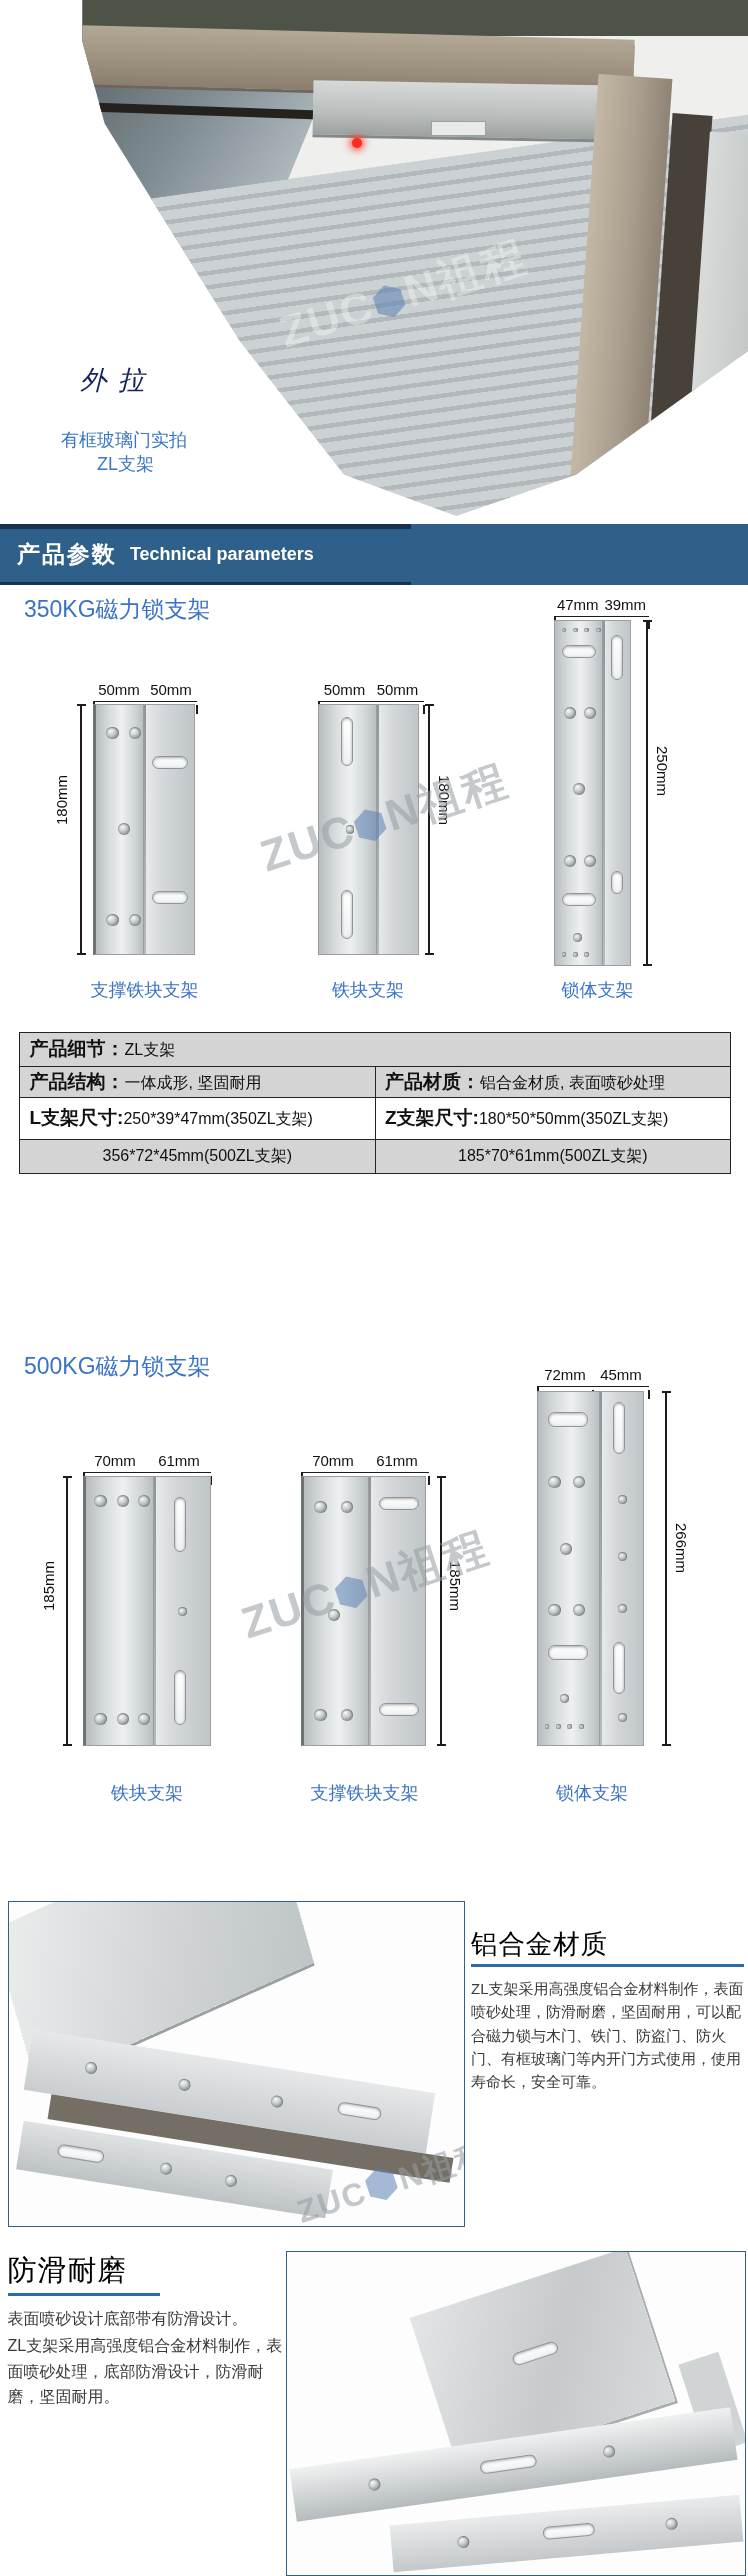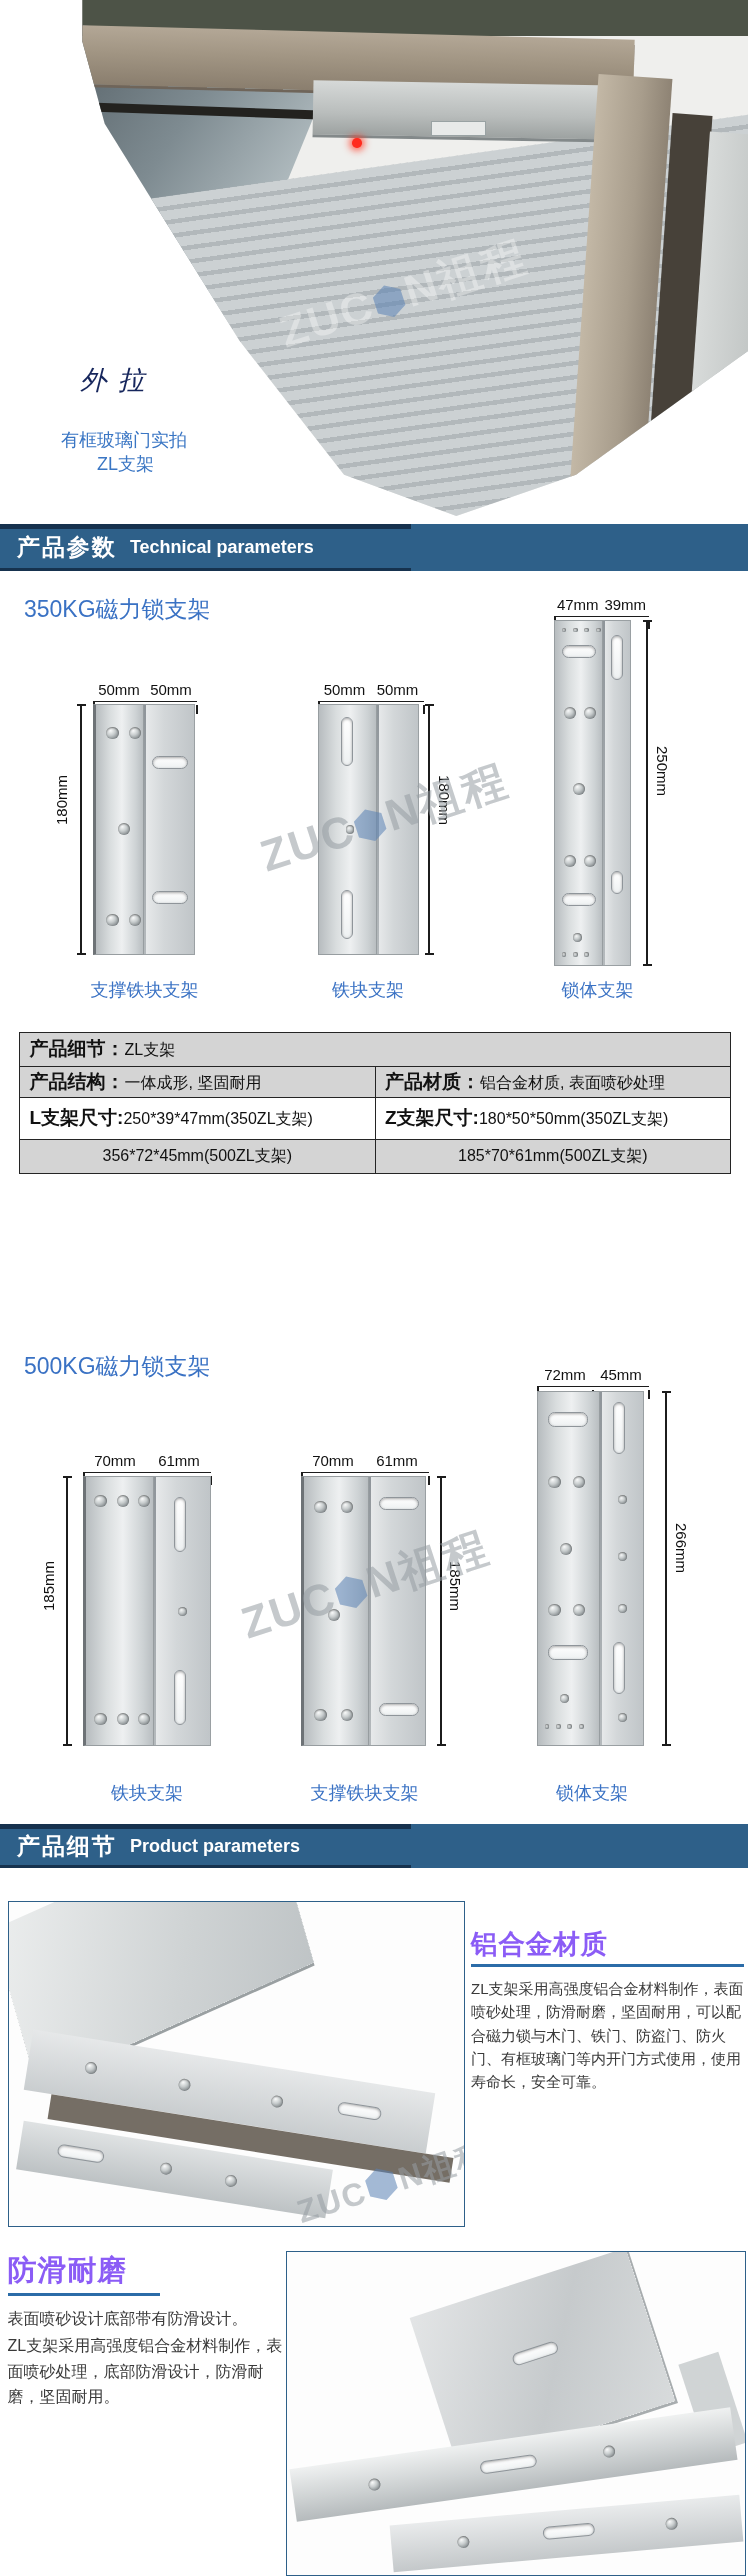--- a/index.html
+++ b/index.html
@@ -34,21 +34,21 @@
   .h-doorlight { left:696px; top:133px; width:57px; height:398px;
     background:linear-gradient(90deg,#d8dbda,#c2c6c5); transform:rotate(4deg); }
   .h-bottombar { left:114px; top:393px; width:256px; height:52px;
     background:linear-gradient(180deg,#9a8f7e,#7c7263); transform:rotate(40deg); transform-origin:left top; }
   .t-callig { position:absolute; left:80px; top:362px; font-family:"DejaVu Serif",serif; font-style:italic;
     font-size:26.5px; letter-spacing:11.4px; color:#16265c; }
   .t-cap1 { position:absolute; left:61px; top:428px; font-size:18px; color:#3a76c4; }
   .t-cap2 { position:absolute; left:61px; top:452px; width:129px; text-align:center; font-size:18px; color:#3a76c4; }
 
   
-  .banner { height:47px; background:#2e6089; }
+  .banner { height:61px; background:#2e6089; }
   .banner::before { content:""; position:absolute; top:0; left:0; width:55%; height:4.7px; background:#16324e; }
   .banner::after  { content:""; position:absolute; bottom:0; left:0; width:55%; height:2.8px; background:#16324e; }
   #banner1 { top:524px; } #banner2 { top:1824px; height:44px; }
   .banner-inner { display:flex; align-items:center; height:100%; padding-left:17px; gap:13.3px; color:#fff; }
   .banner-zh { font-size:23px; font-weight:bold; letter-spacing:1.9px; }
   .banner-en { font-size:18px; font-weight:bold; }
 
   
   #sec350 { top:571px; height:457px; }
   #sec500 { top:1300px; height:524px; }
@@ -91,21 +91,21 @@
   .spec tr.shade td { background:#d4d4d4; }
   .spec .lbl { font-size:19px; font-weight:bold; }
   .spec .val { font-size:16px; }
   .spec td.center { text-align:center; }
 
   
   #material { top:1867px; height:369px; }
   #antislip { top:2236px; height:340px; }
   .photo-box { position:absolute; border:1.9px solid #2e6089; background:#fdfdfd; overflow:hidden; }
   .photo-box div { position:absolute; }
-  .detail-title { position:absolute; font-weight:bold; color:#8b5cf6; letter-spacing:0.9px; }
+  .detail-title { position:absolute; font-weight:normal; color:#000000; letter-spacing:0.9px; }
   .underline { position:absolute; height:2.8px; background:#2b6ca8; }
   .detail-body { position:absolute; color:#3a3a3a; }
 
   .m-plate1 { left:28px; top:23px; width:303px; height:161px; transform:rotate(-24deg) skewX(-8deg); transform-origin:left bottom;
     background:linear-gradient(115deg,#eceeee,#cfd3d4 60%,#bfc4c6); box-shadow:0 2.8px 0 #9aa0a2; }
   .m-plate2 { left:17px; top:159px; width:407px; height:61px; transform:rotate(9deg);
     background:linear-gradient(180deg,#e6e8e9,#c9cdcf); }
   .m-edge   { left:38px; top:224px; width:407px; height:25px; transform:rotate(9deg); background:#756e65; }
   .m-plate3 { left:9.5px; top:243px; width:313px; height:49px; transform:rotate(9deg);
     background:linear-gradient(180deg,#dfe2e3,#bdc2c4); }
@@ -317,26 +317,20 @@
     </div>
     <div class="dimv" style="left:665px; top:91px; height:355px"></div>
     <span class="vlabel" style="left:673px; top:223px">266mm</span>
     <div class="dlabel" style="left:516px; top:481px; width:152px">锁体支架</div>
 
     <div class="watermark" style="left:237px; top:256px">
       <span>ZUC</span><span class="hexnut">⬢</span><span>N</span><span>祖程</span>
     </div>
   </section>
 
-  <section id="banner2" class="banner">
-    <div class="banner-inner">
-      <span class="banner-zh">产品细节</span>
-      <span class="banner-en">Product parameters</span>
-    </div>
-  </section>
 
   <section id="material">
     <div class="photo-box" style="left:7.6px; top:34px; width:457px; height:326px">
       <div class="m-plate1"></div>
       <div class="m-plate2">
         <div class="hole" style="left:57px; top:23px"></div>
         <div class="hole" style="left:152px; top:25px"></div>
         <div class="hole" style="left:246px; top:26.5px"></div>
         <div class="slot h" style="left:313px; top:23px; width:44px"></div>
       </div>

